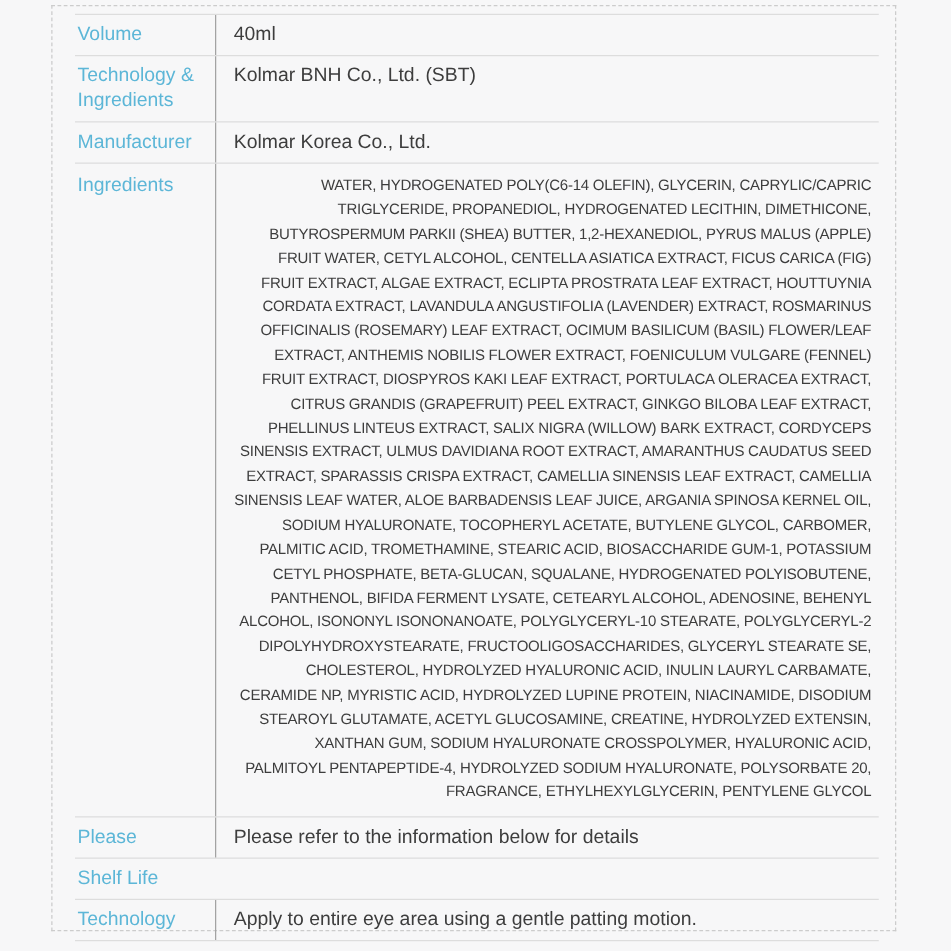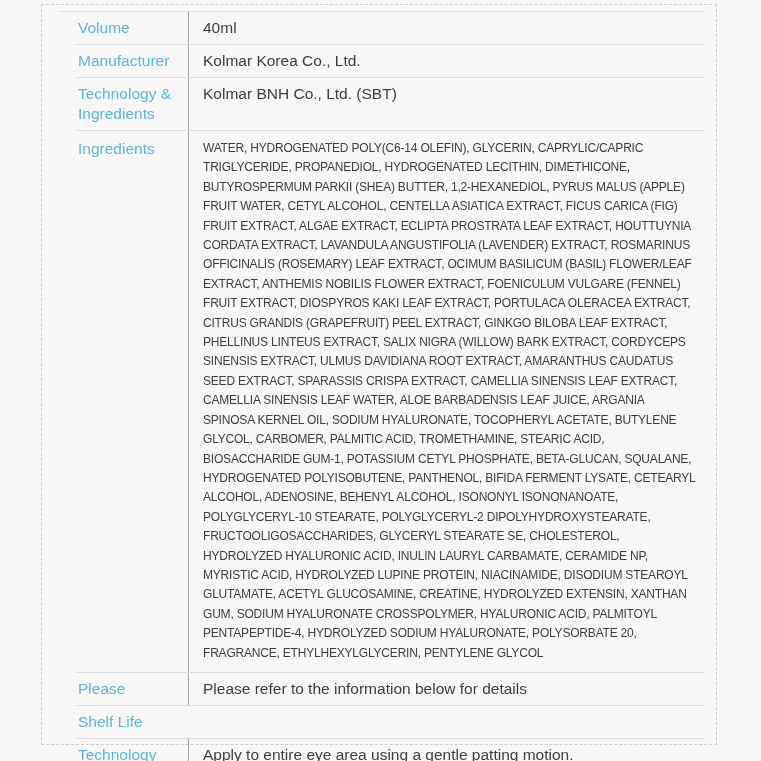--- a/index.html
+++ b/index.html
@@ -28,21 +28,20 @@
     left: 60px;
     top: 11px;
     width: 643px;
     border-top: 1px solid #dddddd;
     color: #3d3d3d;
   }
   .spec-row {
     display: flex;
     align-items: stretch;
     border-bottom: 1px solid #dddddd;
-    margin-left: 16px;
   }
   .label-cell {
     flex: 0 0 112px;
     width: 112px;
     box-sizing: border-box;
     color: var(--accent, #5cb6d7);
     font-size: 15.5px;
     line-height: 20px;
     padding: 6px 10px 6px 2px;
   }
@@ -54,46 +53,46 @@
     font-size: 15.5px;
     line-height: 20px;
     color: #3d3d3d;
   }
   .spec-row.ingredients-row .value-cell {
     font-size: 12px;
     line-height: 19.4px;
     letter-spacing: -0.2px;
     padding-top: 8px;
     padding-bottom: 9px;
-    text-align: left;
+    text-align: right;
   }
   .spec-row.ingredients-row .label-cell {
     padding-top: 8px;
   }
 </style>
 </head>
 <body style="background: rgb(247, 247, 248);">
 
 <div class="crop-frame"></div>
 
 <div class="spec-table">
 
   <div class="spec-row">
     <div class="label-cell">Volume</div>
     <div class="value-cell">40ml</div>
   </div>
 
   <div class="spec-row">
-    <div class="label-cell">Manufacturer</div>
-    <div class="value-cell">Kolmar Korea Co., Ltd.</div>
+    <div class="label-cell">Technology &amp; Ingredients</div>
+    <div class="value-cell">Kolmar BNH Co., Ltd. (SBT)</div>
   </div>
 
   <div class="spec-row">
-    <div class="label-cell">Technology &amp; Ingredients</div>
-    <div class="value-cell">Kolmar BNH Co., Ltd. (SBT)</div>
+    <div class="label-cell">Manufacturer</div>
+    <div class="value-cell">Kolmar Korea Co., Ltd.</div>
   </div>
 
   <div class="spec-row ingredients-row">
     <div class="label-cell">Ingredients</div>
     <div class="value-cell">WATER, HYDROGENATED POLY(C6-14 OLEFIN), GLYCERIN, CAPRYLIC/CAPRIC TRIGLYCERIDE, PROPANEDIOL, HYDROGENATED LECITHIN, DIMETHICONE, BUTYROSPERMUM PARKII (SHEA) BUTTER, 1,2-HEXANEDIOL, PYRUS MALUS (APPLE) FRUIT WATER, CETYL ALCOHOL, CENTELLA ASIATICA EXTRACT, FICUS CARICA (FIG) FRUIT EXTRACT, ALGAE EXTRACT, ECLIPTA PROSTRATA LEAF EXTRACT, HOUTTUYNIA CORDATA EXTRACT, LAVANDULA ANGUSTIFOLIA (LAVENDER) EXTRACT, ROSMARINUS OFFICINALIS (ROSEMARY) LEAF EXTRACT, OCIMUM BASILICUM (BASIL) FLOWER/LEAF EXTRACT, ANTHEMIS NOBILIS FLOWER EXTRACT, FOENICULUM VULGARE (FENNEL) FRUIT EXTRACT, DIOSPYROS KAKI LEAF EXTRACT, PORTULACA OLERACEA EXTRACT, CITRUS GRANDIS (GRAPEFRUIT) PEEL EXTRACT, GINKGO BILOBA LEAF EXTRACT, PHELLINUS LINTEUS EXTRACT, SALIX NIGRA (WILLOW) BARK EXTRACT, CORDYCEPS SINENSIS EXTRACT, ULMUS DAVIDIANA ROOT EXTRACT, AMARANTHUS CAUDATUS SEED EXTRACT, SPARASSIS CRISPA EXTRACT, CAMELLIA SINENSIS LEAF EXTRACT, CAMELLIA SINENSIS LEAF WATER, ALOE BARBADENSIS LEAF JUICE, ARGANIA SPINOSA KERNEL OIL, SODIUM HYALURONATE, TOCOPHERYL ACETATE, BUTYLENE GLYCOL, CARBOMER, PALMITIC ACID, TROMETHAMINE, STEARIC ACID, BIOSACCHARIDE GUM-1, POTASSIUM CETYL PHOSPHATE, BETA-GLUCAN, SQUALANE, HYDROGENATED POLYISOBUTENE, PANTHENOL, BIFIDA FERMENT LYSATE, CETEARYL ALCOHOL, ADENOSINE, BEHENYL ALCOHOL, ISONONYL ISONONANOATE, POLYGLYCERYL-10 STEARATE, POLYGLYCERYL-2 DIPOLYHYDROXYSTEARATE, FRUCTOOLIGOSACCHARIDES, GLYCERYL STEARATE SE, CHOLESTEROL, HYDROLYZED HYALURONIC ACID, INULIN LAURYL CARBAMATE, CERAMIDE NP, MYRISTIC ACID, HYDROLYZED LUPINE PROTEIN, NIACINAMIDE, DISODIUM STEAROYL GLUTAMATE, ACETYL GLUCOSAMINE, CREATINE, HYDROLYZED EXTENSIN, XANTHAN GUM, SODIUM HYALURONATE CROSSPOLYMER, HYALURONIC ACID, PALMITOYL PENTAPEPTIDE-4, HYDROLYZED SODIUM HYALURONATE, POLYSORBATE 20, FRAGRANCE, ETHYLHEXYLGLYCERIN, PENTYLENE GLYCOL</div>
   </div>
 
   <div class="spec-row">
     <div class="label-cell">Please</div>
     <div class="value-cell">Please refer to the information below for details</div>

